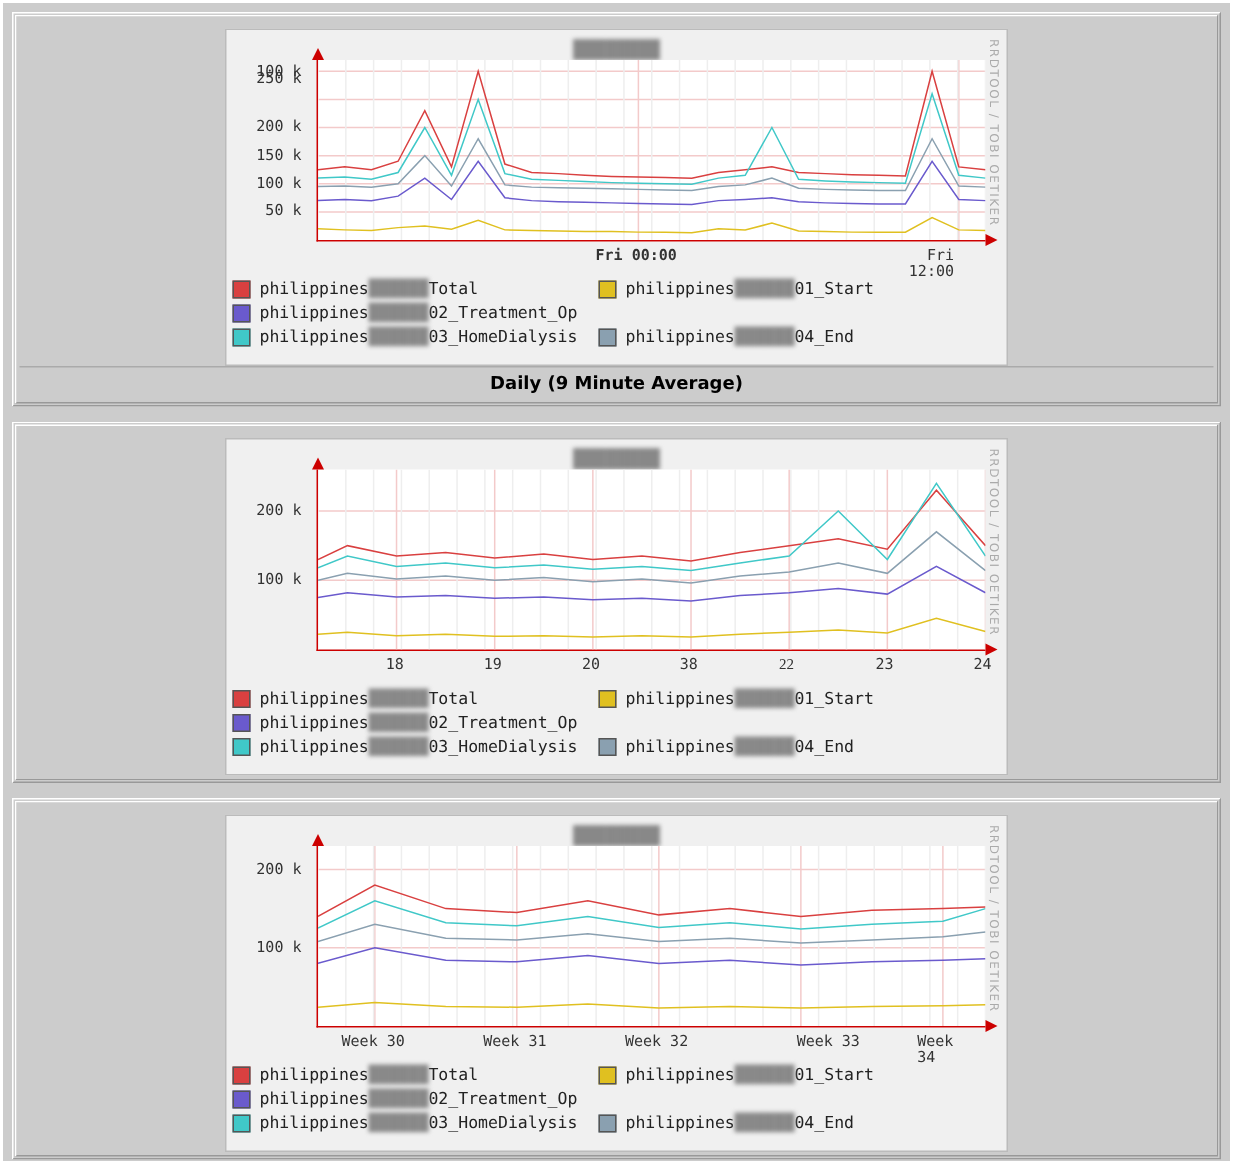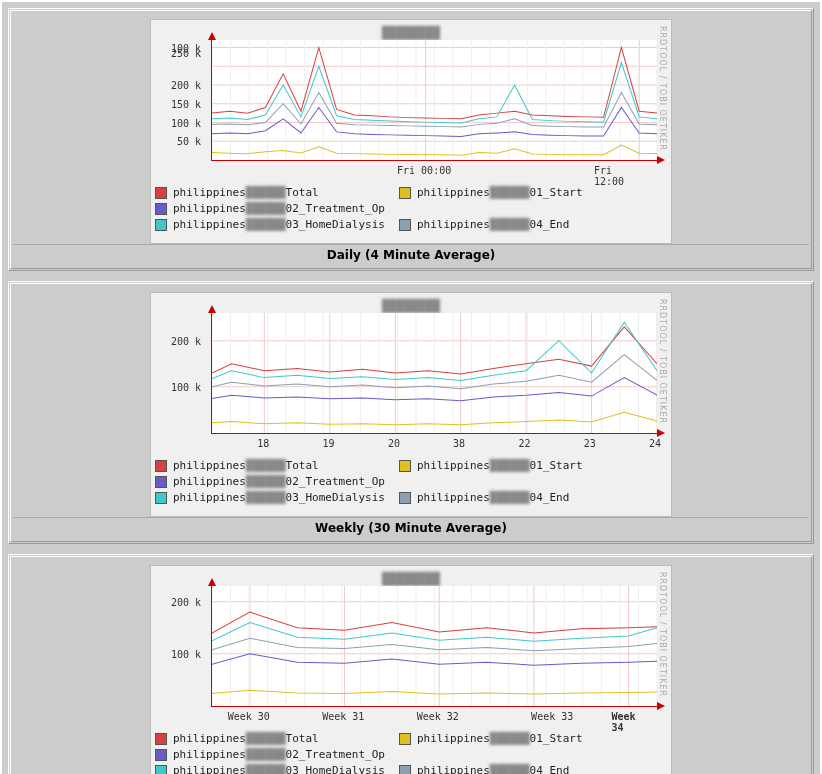--- a/index.html
+++ b/index.html
@@ -90,22 +90,22 @@
                   </svg>
               <svg class="series" preserveAspectRatio="none" viewBox="0 0 444 120" width="100%" height="100%">
                     <polyline points="0,73.125 17.76,71.25 35.52,73.125 53.28,67.5 71.04,33.75 88.80000000000001,71.25 106.56,7.5 124.32000000000001,69.375 142.08,75 159.84,75.75 177.60000000000002,76.875 195.36,77.625 213.12,78 230.88,78.375 248.64000000000001,78.75 266.4,75 284.16,73.125 301.92,71.25 319.68,75 337.44,75.75 355.20000000000005,76.5 372.96,76.875 390.72,77.25 408.48,7.5 426.24,71.25 444,73.125" stroke="#d94040"></polyline>
                     <polyline points="0,112.5 17.76,113.25 35.52,113.625 53.28,111.75 71.04,110.625 88.80000000000001,112.875 106.56,106.875 124.32000000000001,113.25 142.08,113.625 159.84,114 177.60000000000002,114.375 195.36,114.375 213.12,114.75 230.88,114.75 248.64000000000001,115.125 266.4,112.5 284.16,113.25 301.92,108.75 319.68,114 337.44,114.375 355.20000000000005,114.75 372.96,114.75 390.72,114.75 408.48,105 426.24,113.25 444,113.625" stroke="#e0c020"></polyline>
                     <polyline points="0,93.75 17.76,93 35.52,93.75 53.28,90.75 71.04,78.75 88.80000000000001,93 106.56,67.5 124.32000000000001,91.875 142.08,93.75 159.84,94.5 177.60000000000002,94.875 195.36,95.25 213.12,95.625 230.88,96 248.64000000000001,96.375 266.4,93.75 284.16,93 301.92,91.875 319.68,94.5 337.44,95.25 355.20000000000005,95.625 372.96,96 390.72,96 408.48,67.5 426.24,93 444,93.75" stroke="#6a5acd"></polyline>
                     <polyline points="0,78.75 17.76,78 35.52,79.5 53.28,75 71.04,45 88.80000000000001,76.875 106.56,26.25 124.32000000000001,75.75 142.08,79.5 159.84,80.25 177.60000000000002,81 195.36,81.75 213.12,82.125 230.88,82.5 248.64000000000001,82.875 266.4,78.75 284.16,76.875 301.92,45 319.68,79.5 337.44,80.625 355.20000000000005,81.375 372.96,81.75 390.72,82.125 408.48,22.5 426.24,76.875 444,78.75" stroke="#40c8c8"></polyline>
                     <polyline points="0,84.375 17.76,84 35.52,84.75 53.28,82.5 71.04,63.75 88.80000000000001,84 106.56,52.5 124.32000000000001,83.25 142.08,84.75 159.84,85.125 177.60000000000002,85.5 195.36,85.875 213.12,86.25 230.88,86.625 248.64000000000001,87 266.4,84.375 284.16,83.25 301.92,78.75 319.68,85.5 337.44,86.25 355.20000000000005,86.625 372.96,87 390.72,87 408.48,52.5 426.24,84 444,84.75" stroke="#8aa0b0"></polyline>
                   </svg>
             </div>
             <div class="xticks">
-                  <span style="left: 213.12px;">Fri 00:00</span>
-                  <span style="left: 404px;">Fri 12:00</span>
+                  <span style="left: 213.12px; font-weight: bold;">Fri 00:00</span>
+                  <span style="left: 404px; text-align: right;">Fri 12:00</span>
                 </div>
             <div class="legend">
                   <div class="row">
                     <span class="item">
                       <span class="sw" style="background: rgb(217, 64, 64);"></span>
                       <span>philippines </span>
                       <span class="blur">██████</span>
                       <span>  Total</span>
                     </span>
                     <span class="item">
@@ -133,21 +133,21 @@
                     <span class="item">
                       <span class="sw" style="background: rgb(138, 160, 176);"></span>
                       <span>philippines </span>
                       <span class="blur">██████</span>
                       <span>  04_End</span>
                     </span>
                   </div>
                 </div>
           </div>
         </div>
-        <div class="caption">Daily (4 Minute Average)</div>
+        <div class="caption">Daily (9 Minute Average)</div>
       </div>
     </div>
 
     <div class="panel-wrap">
       <div class="panel-wrap-inner">
         <div class="chart-cell">
           <div class="chart">
             <div class="chart-title blur">████████</div>
             <div class="rrdside">RRDTOOL / TOBI OETIKER</div>
             <div class="yticks">
@@ -199,21 +199,21 @@
                     <polyline points="0,85.38461538461539 19.58823529411769,82.15384615384616 52.2352941176471,84.92307692307692 84.88235294117652,84 117.52941176470591,85.84615384615385 150.17647058823533,84.92307692307692 182.82352941176472,86.76923076923077 215.47058823529414,85.84615384615385 248.11764705882354,87.69230769230771 280.764705882353,84 313.4117647058824,82.15384615384616 346.05882352941177,79.38461538461539 378.70588235294116,83.07692307692308 411.3529411764706,64.61538461538461 444,82.15384615384616" stroke="#6a5acd"></polyline>
                     <polyline points="0,65.53846153846155 19.58823529411769,57.692307692307686 52.2352941176471,64.61538461538461 84.88235294117652,62.3076923076923 117.52941176470591,65.53846153846155 150.17647058823533,63.69230769230769 182.82352941176472,66.46153846153847 215.47058823529414,64.61538461538461 248.11764705882354,67.38461538461539 280.764705882353,62.3076923076923 313.4117647058824,57.692307692307686 346.05882352941177,27.692307692307686 378.70588235294116,60 411.3529411764706,9.230769230769225 444,57.692307692307686" stroke="#40c8c8"></polyline>
                     <polyline points="0,73.84615384615385 19.58823529411769,69.23076923076923 52.2352941176471,72.92307692307693 84.88235294117652,71.07692307692308 117.52941176470591,73.84615384615385 150.17647058823533,72 182.82352941176472,74.76923076923077 215.47058823529414,72.92307692307693 248.11764705882354,75.6923076923077 280.764705882353,71.07692307692308 313.4117647058824,68.3076923076923 346.05882352941177,62.3076923076923 378.70588235294116,69.23076923076923 411.3529411764706,41.53846153846154 444,67.38461538461539" stroke="#8aa0b0"></polyline>
                   </svg>
             </div>
             <div class="xticks">
                   <span style="left: 52.2353px;">18</span>
                   <span style="left: 117.529px;">19</span>
                   <span style="left: 183px;">20</span>
                   <span style="left: 248.118px;">38</span>
-                  <span style="left: 313.412px;">22</span>
+                  <span style="left: 313.412px; font-family: Liberation Serif, serif;">22</span>
                   <span style="left: 378.706px;">23</span>
                   <span style="left: 444px;">24</span>
                 </div>
             <div class="legend">
                   <div class="row">
                     <span class="item">
                       <span class="sw" style="background: rgb(217, 64, 64);"></span>
                       <span>philippines </span>
                       <span class="blur">██████</span>
                       <span>  Total</span>
@@ -243,21 +243,20 @@
                     <span class="item">
                       <span class="sw" style="background: rgb(138, 160, 176);"></span>
                       <span>philippines </span>
                       <span class="blur">██████</span>
                       <span>  04_End</span>
                     </span>
                   </div>
                 </div>
           </div>
         </div>
-        <div class="caption">Weekly (30 Minute Average)</div>
       </div>
     </div>
 
     <div class="panel-wrap">
       <div class="panel-wrap-inner">
         <div class="chart-cell">
           <div class="chart">
             <div class="chart-title blur">████████</div>
             <div class="rrdside">RRDTOOL / TOBI OETIKER</div>
             <div class="yticks">
@@ -307,21 +306,21 @@
                     <polyline points="0,78.26086956521739 37.787234042553095,67.82608695652175 85.02127659574462,76.17391304347827 132.25531914893617,77.21739130434783 179.4893617021277,73.04347826086956 226.72340425531922,78.26086956521739 273.9574468085107,76.17391304347827 321.1914893617023,79.30434782608695 368.4255319148938,77.21739130434783 415.65957446808534,76.17391304347827 444,75.13043478260869" stroke="#6a5acd"></polyline>
                     <polyline points="0,54.78260869565218 37.787234042553095,36.52173913043478 85.02127659574462,51.130434782608695 132.25531914893617,53.21739130434783 179.4893617021277,46.95652173913043 226.72340425531922,54.2608695652174 273.9574468085107,51.130434782608695 321.1914893617023,55.30434782608695 368.4255319148938,52.173913043478265 415.65957446808534,50.08695652173913 444,41.73913043478261" stroke="#40c8c8"></polyline>
                     <polyline points="0,63.652173913043484 37.787234042553095,52.173913043478265 85.02127659574462,61.56521739130434 132.25531914893617,62.608695652173914 179.4893617021277,58.43478260869565 226.72340425531922,63.652173913043484 273.9574468085107,61.56521739130434 321.1914893617023,64.69565217391305 368.4255319148938,62.608695652173914 415.65957446808534,60.52173913043478 444,57.391304347826086" stroke="#8aa0b0"></polyline>
                   </svg>
             </div>
             <div class="xticks">
                   <span style="left: 37.7872px;">Week 30</span>
                   <span style="left: 132.255px;">Week 31</span>
                   <span style="left: 226.723px;">Week 32</span>
                   <span style="left: 321.191px; padding-left: 40px;">Week 33</span>
-                  <span style="left: 415.66px; font-weight: bold;">Week 34</span>
+                  <span style="left: 415.66px;">Week 34</span>
                 </div>
             <div class="legend">
                   <div class="row">
                     <span class="item">
                       <span class="sw" style="background: rgb(217, 64, 64);"></span>
                       <span>philippines </span>
                       <span class="blur">██████</span>
                       <span>  Total</span>
                     </span>
                     <span class="item">

